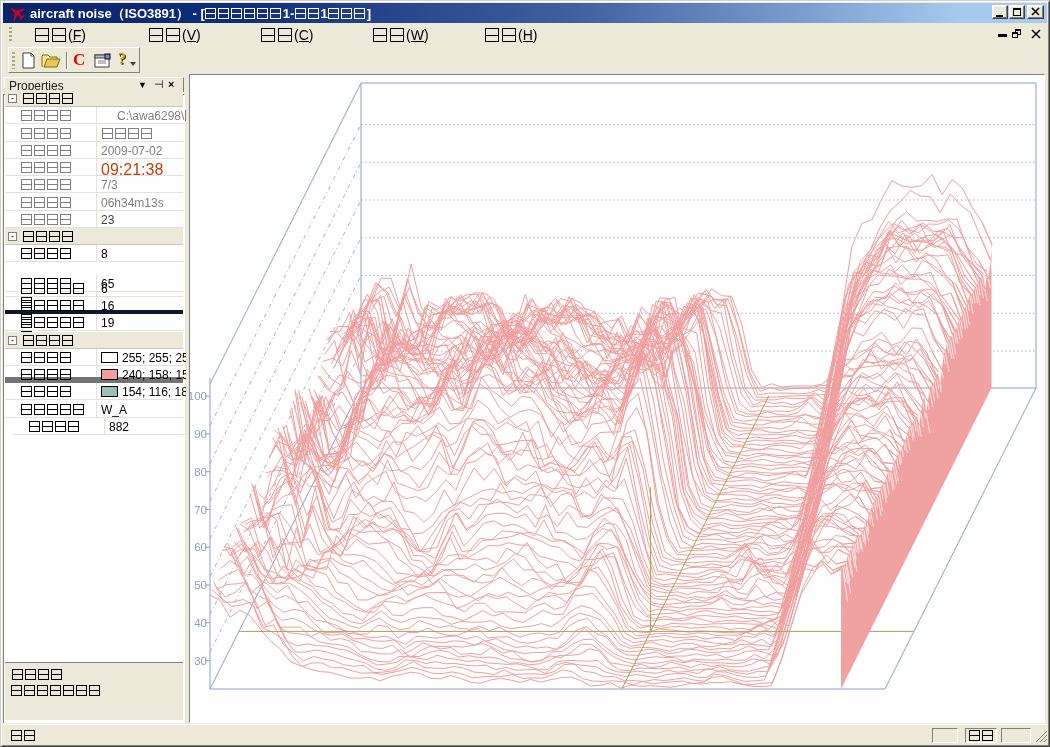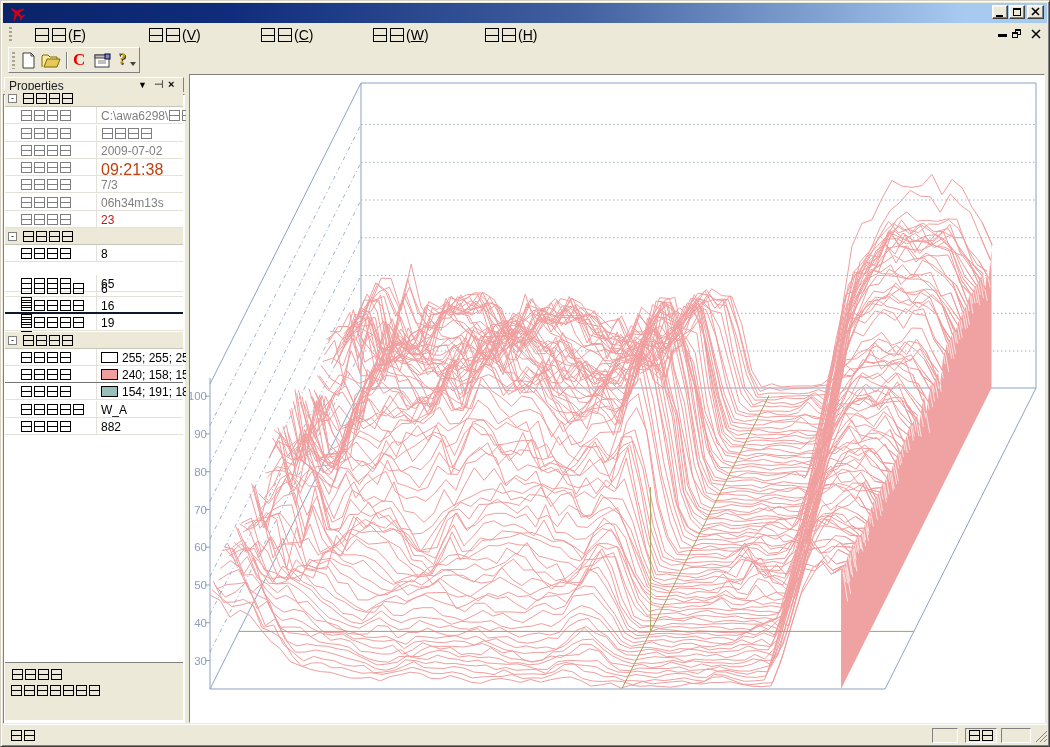--- a/index.html
+++ b/index.html
@@ -17,20 +17,21 @@
 box-shadow:inset -1px -1px 0 #808080,inset 1px 1px 0 #f6f5ef}
 .sunk{border:1px solid;border-color:#808080 #fff #fff #808080}
 </style></head><body>
 
 <div class="abs" style="left:0;top:0;width:1050px;height:747px;border:1px solid #d4d0c8;border-right-color:#404040;border-bottom-color:#404040;box-shadow:inset 1px 1px 0 #fff,inset -1px -1px 0 #808080"></div>
 
 <div class="abs" style="left:3px;top:3px;width:1044px;height:20px;background:linear-gradient(90deg,#0a246a 0,#0f2d7c 22%,#40609f 55%,#a6caf0 92%)">
   <svg class="abs" style="left:6px;top:2px" width="17" height="17" viewBox="0 0 17 17">
     <path d="M8.5 0.5 C9.3 0.5 9.6 2 9.6 3.5 L9.9 6 L16 9.7 L16 11.2 L9.9 9.3 L9.5 13 L11.6 14.6 L11.6 15.8 L8.5 15 L5.4 15.8 L5.4 14.6 L7.5 13 L7.1 9.3 L1 11.2 L1 9.7 L7.1 6 L7.4 3.5 C7.4 2 7.7 0.5 8.5 0.5 Z" fill="#d00018" transform="rotate(-50 8.5 8.5)"></path>
   </svg>
+  <span class="abs" style="left:27px;top:2px;font-size:13px;font-weight:bold;color:#fff;white-space:nowrap">aircraft noise（ISO3891） - [<b class="cj w"></b><b class="cj w"></b><b class="cj w"></b><b class="cj w"></b><b class="cj w"></b><b class="cj w"></b>1-<b class="cj w"></b><b class="cj w"></b>1<b class="cj w"></b><b class="cj w"></b><b class="cj w"></b>]</span>
   <div class="abs btn3" style="left:989px;top:2px;width:16px;height:14px">
       <div class="abs" style="left:3px;top:9px;width:7px;height:2px;background:#000"></div>
     </div>
   <div class="abs btn3" style="left:1006px;top:2px;width:16px;height:14px">
       <div class="abs" style="left:3px;top:2px;width:8px;height:8px;border:1px solid #000;border-top-width:2px"></div>
     </div>
   <div class="abs btn3" style="left:1024px;top:2px;width:17px;height:14px">
       <svg width="15" height="12" style="position:absolute;left:0;top:0">
         <path d="M4 2 L11 9 M11 2 L4 9" stroke="#000" stroke-width="1.6"></path>
       </svg>
@@ -84,21 +85,21 @@
   </div>
   <div class="abs sunk" style="left:0px;top:19px;width:182px;height:643px;background:#fff"></div>
   <div class="abs" style="left:2px;top:15.0px;width:178px;height:17.2px;background:#ece9d8;border-bottom:1px solid #c9c5b6">
       <span class="abs" style="left:3px;top:4px;width:9px;height:9px;border:1px solid #808080;background:#fff;font:9px/7px 'Liberation Sans';text-align:center">-</span>
       <span class="abs" style="left:17px;top:2px;font-weight:bold;font-size:12px"><b class="cj"></b><b class="cj"></b><b class="cj"></b><b class="cj"></b></span>
     </div>
 <div class="abs" style="left:2px;top:32.2px;width:178px;height:17.2px;border-bottom:1px solid #e4e2d8">
       <div class="abs" style="left:0;top:0;width:92px;height:100%;border-right:1px solid #e4e2d8">
         <span class="abs" style="left:15px;top:2px;font-size:12px;color:#7f7f7f"><b class="cj gy"></b><b class="cj gy"></b><b class="cj gy"></b><b class="cj gy"></b></span>
       </div>
-      <span class="abs" style="left:96px;top:2px;font-size:12px;color:#7f7f7f;white-space:nowrap">C:\awa6298\<b class="cj gy"></b><b class="cj gy"></b></span>
+      <span class="abs" style="left:112px;top:2px;font-size:12px;color:#7f7f7f;white-space:nowrap">C:\awa6298\<b class="cj gy"></b><b class="cj gy"></b></span>
     </div>
 <div class="abs" style="left:2px;top:49.5px;width:178px;height:17.2px;border-bottom:1px solid #e4e2d8">
       <div class="abs" style="left:0;top:0;width:92px;height:100%;border-right:1px solid #e4e2d8">
         <span class="abs" style="left:15px;top:2px;font-size:12px;color:#7f7f7f"><b class="cj gy"></b><b class="cj gy"></b><b class="cj gy"></b><b class="cj gy"></b></span>
       </div>
       <span class="abs" style="left:96px;top:2px;font-size:12px;color:#7f7f7f;white-space:nowrap"><b class="cj gy"></b><b class="cj gy"></b><b class="cj gy"></b><b class="cj gy"></b></span>
     </div>
 <div class="abs" style="left:2px;top:66.8px;width:178px;height:17.2px;border-bottom:1px solid #e4e2d8">
       <div class="abs" style="left:0;top:0;width:92px;height:100%;border-right:1px solid #e4e2d8">
         <span class="abs" style="left:15px;top:2px;font-size:12px;color:#7f7f7f"><b class="cj gy"></b><b class="cj gy"></b><b class="cj gy"></b><b class="cj gy"></b></span>
@@ -120,21 +121,21 @@
 <div class="abs" style="left:2px;top:118.5px;width:178px;height:17.2px;border-bottom:1px solid #e4e2d8">
       <div class="abs" style="left:0;top:0;width:92px;height:100%;border-right:1px solid #e4e2d8">
         <span class="abs" style="left:15px;top:2px;font-size:12px;color:#7f7f7f"><b class="cj gy"></b><b class="cj gy"></b><b class="cj gy"></b><b class="cj gy"></b></span>
       </div>
       <span class="abs" style="left:96px;top:2px;font-size:12px;color:#7f7f7f;white-space:nowrap">06h34m13s</span>
     </div>
 <div class="abs" style="left:2px;top:135.8px;width:178px;height:17.2px;border-bottom:1px solid #e4e2d8">
       <div class="abs" style="left:0;top:0;width:92px;height:100%;border-right:1px solid #e4e2d8">
         <span class="abs" style="left:15px;top:2px;font-size:12px;color:#7f7f7f"><b class="cj gy"></b><b class="cj gy"></b><b class="cj gy"></b><b class="cj gy"></b></span>
       </div>
-      <span class="abs" style="left:96px;top:2px;font-size:12px;color:#b91c1c;white-space:nowrap">23</span>
+      <span class="abs" style="left:96px;top:2px;font-size:12px;color:#404040;white-space:nowrap">23</span>
     </div>
 <div class="abs" style="left:2px;top:153.0px;width:178px;height:17.2px;background:#ece9d8;border-bottom:1px solid #c9c5b6">
       <span class="abs" style="left:3px;top:4px;width:9px;height:9px;border:1px solid #808080;background:#fff;font:9px/7px 'Liberation Sans';text-align:center">-</span>
       <span class="abs" style="left:17px;top:2px;font-weight:bold;font-size:12px"><b class="cj"></b><b class="cj"></b><b class="cj"></b><b class="cj"></b></span>
     </div>
 <div class="abs" style="left:2px;top:170.2px;width:178px;height:17.2px;border-bottom:1px solid #e4e2d8">
       <div class="abs" style="left:0;top:0;width:92px;height:100%;border-right:1px solid #e4e2d8">
         <span class="abs" style="left:15px;top:2px;font-size:12px;color:#000"><b class="cj"></b><b class="cj"></b><b class="cj"></b><b class="cj"></b></span>
       </div>
       <span class="abs" style="left:96px;top:2px;font-size:12px;color:#000;white-space:nowrap">8</span>
@@ -144,21 +145,21 @@
         <span class="abs" style="left:15px;top:2px;font-size:12px;color:#000"><b class="cj"></b><b class="cj"></b><b class="cj"></b><b class="cj"></b></span>
       </div>
       <span class="abs" style="left:96px;top:2px;font-size:12px;color:#000;white-space:nowrap">65</span>
     </div>
 <div class="abs" style="left:2px;top:204.8px;width:178px;height:17.2px;border-bottom:1px solid #e4e2d8">
       <div class="abs" style="left:0;top:0;width:92px;height:100%;border-right:1px solid #e4e2d8">
         <span class="abs" style="left:15px;top:2px;font-size:12px;color:#000"><b class="cj"></b><b class="cj"></b><b class="cj"></b><b class="cj"></b><b class="cj"></b><b class="cj"></b></span>
       </div>
       <span class="abs" style="left:96px;top:2px;font-size:12px;color:#000;white-space:nowrap">6</span>
     </div>
-<div class="abs" style="left:2px;top:222.0px;width:178px;height:17.2px;border-bottom:2px solid #0f172a">
+<div class="abs" style="left:2px;top:222.0px;width:178px;height:17.2px;border-bottom:4px solid #0f172a">
       <div class="abs" style="left:0;top:0;width:92px;height:100%;border-right:1px solid #e4e2d8">
         <span class="abs" style="left:15px;top:2px;font-size:12px;color:#000"><b class="cj"></b><b class="cj"></b><b class="cj"></b><b class="cj"></b><b class="cj"></b><b class="cj"></b></span>
       </div>
       <span class="abs" style="left:96px;top:2px;font-size:12px;color:#000;white-space:nowrap">16</span>
     </div>
 <div class="abs" style="left:2px;top:239.2px;width:178px;height:17.2px;border-bottom:1px solid #e4e2d8">
       <div class="abs" style="left:0;top:0;width:92px;height:100%;border-right:1px solid #e4e2d8">
         <span class="abs" style="left:15px;top:2px;font-size:12px;color:#000"><b class="cj"></b><b class="cj"></b><b class="cj"></b><b class="cj"></b><b class="cj"></b><b class="cj"></b></span>
       </div>
       <span class="abs" style="left:96px;top:2px;font-size:12px;color:#000;white-space:nowrap">19</span>
@@ -167,41 +168,41 @@
       <span class="abs" style="left:3px;top:4px;width:9px;height:9px;border:1px solid #808080;background:#fff;font:9px/7px 'Liberation Sans';text-align:center">-</span>
       <span class="abs" style="left:17px;top:2px;font-weight:bold;font-size:12px"><b class="cj"></b><b class="cj"></b><b class="cj"></b><b class="cj"></b></span>
     </div>
 <div class="abs" style="left:2px;top:273.8px;width:178px;height:17.2px;border-bottom:1px solid #e4e2d8">
       <div class="abs" style="left:0;top:0;width:92px;height:100%;border-right:1px solid #e4e2d8">
         <span class="abs" style="left:15px;top:2px;font-size:12px;color:#000"><b class="cj"></b><b class="cj"></b><b class="cj"></b><b class="cj"></b></span>
       </div>
       <div class="abs" style="left:96px;top:3px;width:17px;height:11px;background:#ffffff;border:1px solid #000"></div>
       <span class="abs" style="left:117px;top:2px;font-size:12px;color:#000;white-space:nowrap">255; 255; 25</span>
     </div>
-<div class="abs" style="left:2px;top:291.0px;width:178px;height:17.2px;border-bottom:1px solid #737373">
+<div class="abs" style="left:2px;top:291.0px;width:178px;height:17.2px;border-bottom:6px solid #737373">
       <div class="abs" style="left:0;top:0;width:92px;height:100%;border-right:1px solid #e4e2d8">
         <span class="abs" style="left:15px;top:2px;font-size:12px;color:#000"><b class="cj"></b><b class="cj"></b><b class="cj"></b><b class="cj"></b></span>
       </div>
       <div class="abs" style="left:96px;top:3px;width:17px;height:11px;background:#f09e9e;border:1px solid #000"></div>
       <span class="abs" style="left:117px;top:2px;font-size:12px;color:#000;white-space:nowrap">240; 158; 15</span>
     </div>
 <div class="abs" style="left:2px;top:308.2px;width:178px;height:17.2px;border-bottom:1px solid #e4e2d8">
       <div class="abs" style="left:0;top:0;width:92px;height:100%;border-right:1px solid #e4e2d8">
         <span class="abs" style="left:15px;top:2px;font-size:12px;color:#000"><b class="cj"></b><b class="cj"></b><b class="cj"></b><b class="cj"></b></span>
       </div>
       <div class="abs" style="left:96px;top:3px;width:17px;height:11px;background:#9abfb9;border:1px solid #000"></div>
-      <span class="abs" style="left:117px;top:2px;font-size:12px;color:#000;white-space:nowrap">154; 191; 18</span>
+      <span class="abs" style="left:117px;top:2px;font-size:12px;color:#000;white-space:nowrap">154; 116; 18</span>
     </div>
 <div class="abs" style="left:2px;top:325.5px;width:178px;height:17.2px;border-bottom:1px solid #e4e2d8">
       <div class="abs" style="left:0;top:0;width:92px;height:100%;border-right:1px solid #e4e2d8">
         <span class="abs" style="left:15px;top:2px;font-size:12px;color:#000"><b class="cj"></b><b class="cj"></b><b class="cj"></b><b class="cj"></b><b class="cj"></b></span>
       </div>
       <span class="abs" style="left:96px;top:2px;font-size:12px;color:#000;white-space:nowrap">W_A</span>
     </div>
-<div class="abs" style="left:2px;top:342.8px;width:178px;height:17.2px;border-bottom:1px solid #e4e2d8">
+<div class="abs" style="left:10px;top:342.8px;width:178px;height:17.2px;border-bottom:1px solid #e4e2d8">
       <div class="abs" style="left:0;top:0;width:92px;height:100%;border-right:1px solid #e4e2d8">
         <span class="abs" style="left:15px;top:2px;font-size:12px;color:#000"><b class="cj"></b><b class="cj"></b><b class="cj"></b><b class="cj"></b></span>
       </div>
       <span class="abs" style="left:96px;top:2px;font-size:12px;color:#000;white-space:nowrap">882</span>
     </div>
 
   <div class="abs" style="left:2px;top:587px;width:178px;height:58px;background:#ece9d8;border-top:1px solid #808080">
     <div style="margin:5px 0 2px 6px;font-weight:bold;font-size:12px"><b class="cj"></b><b class="cj"></b><b class="cj"></b><b class="cj"></b></div>
     <div style="margin:0 0 0 5px;font-size:12px"><b class="cj"></b><b class="cj"></b><b class="cj"></b><b class="cj"></b><b class="cj"></b><b class="cj"></b><b class="cj"></b></div>
   </div>

